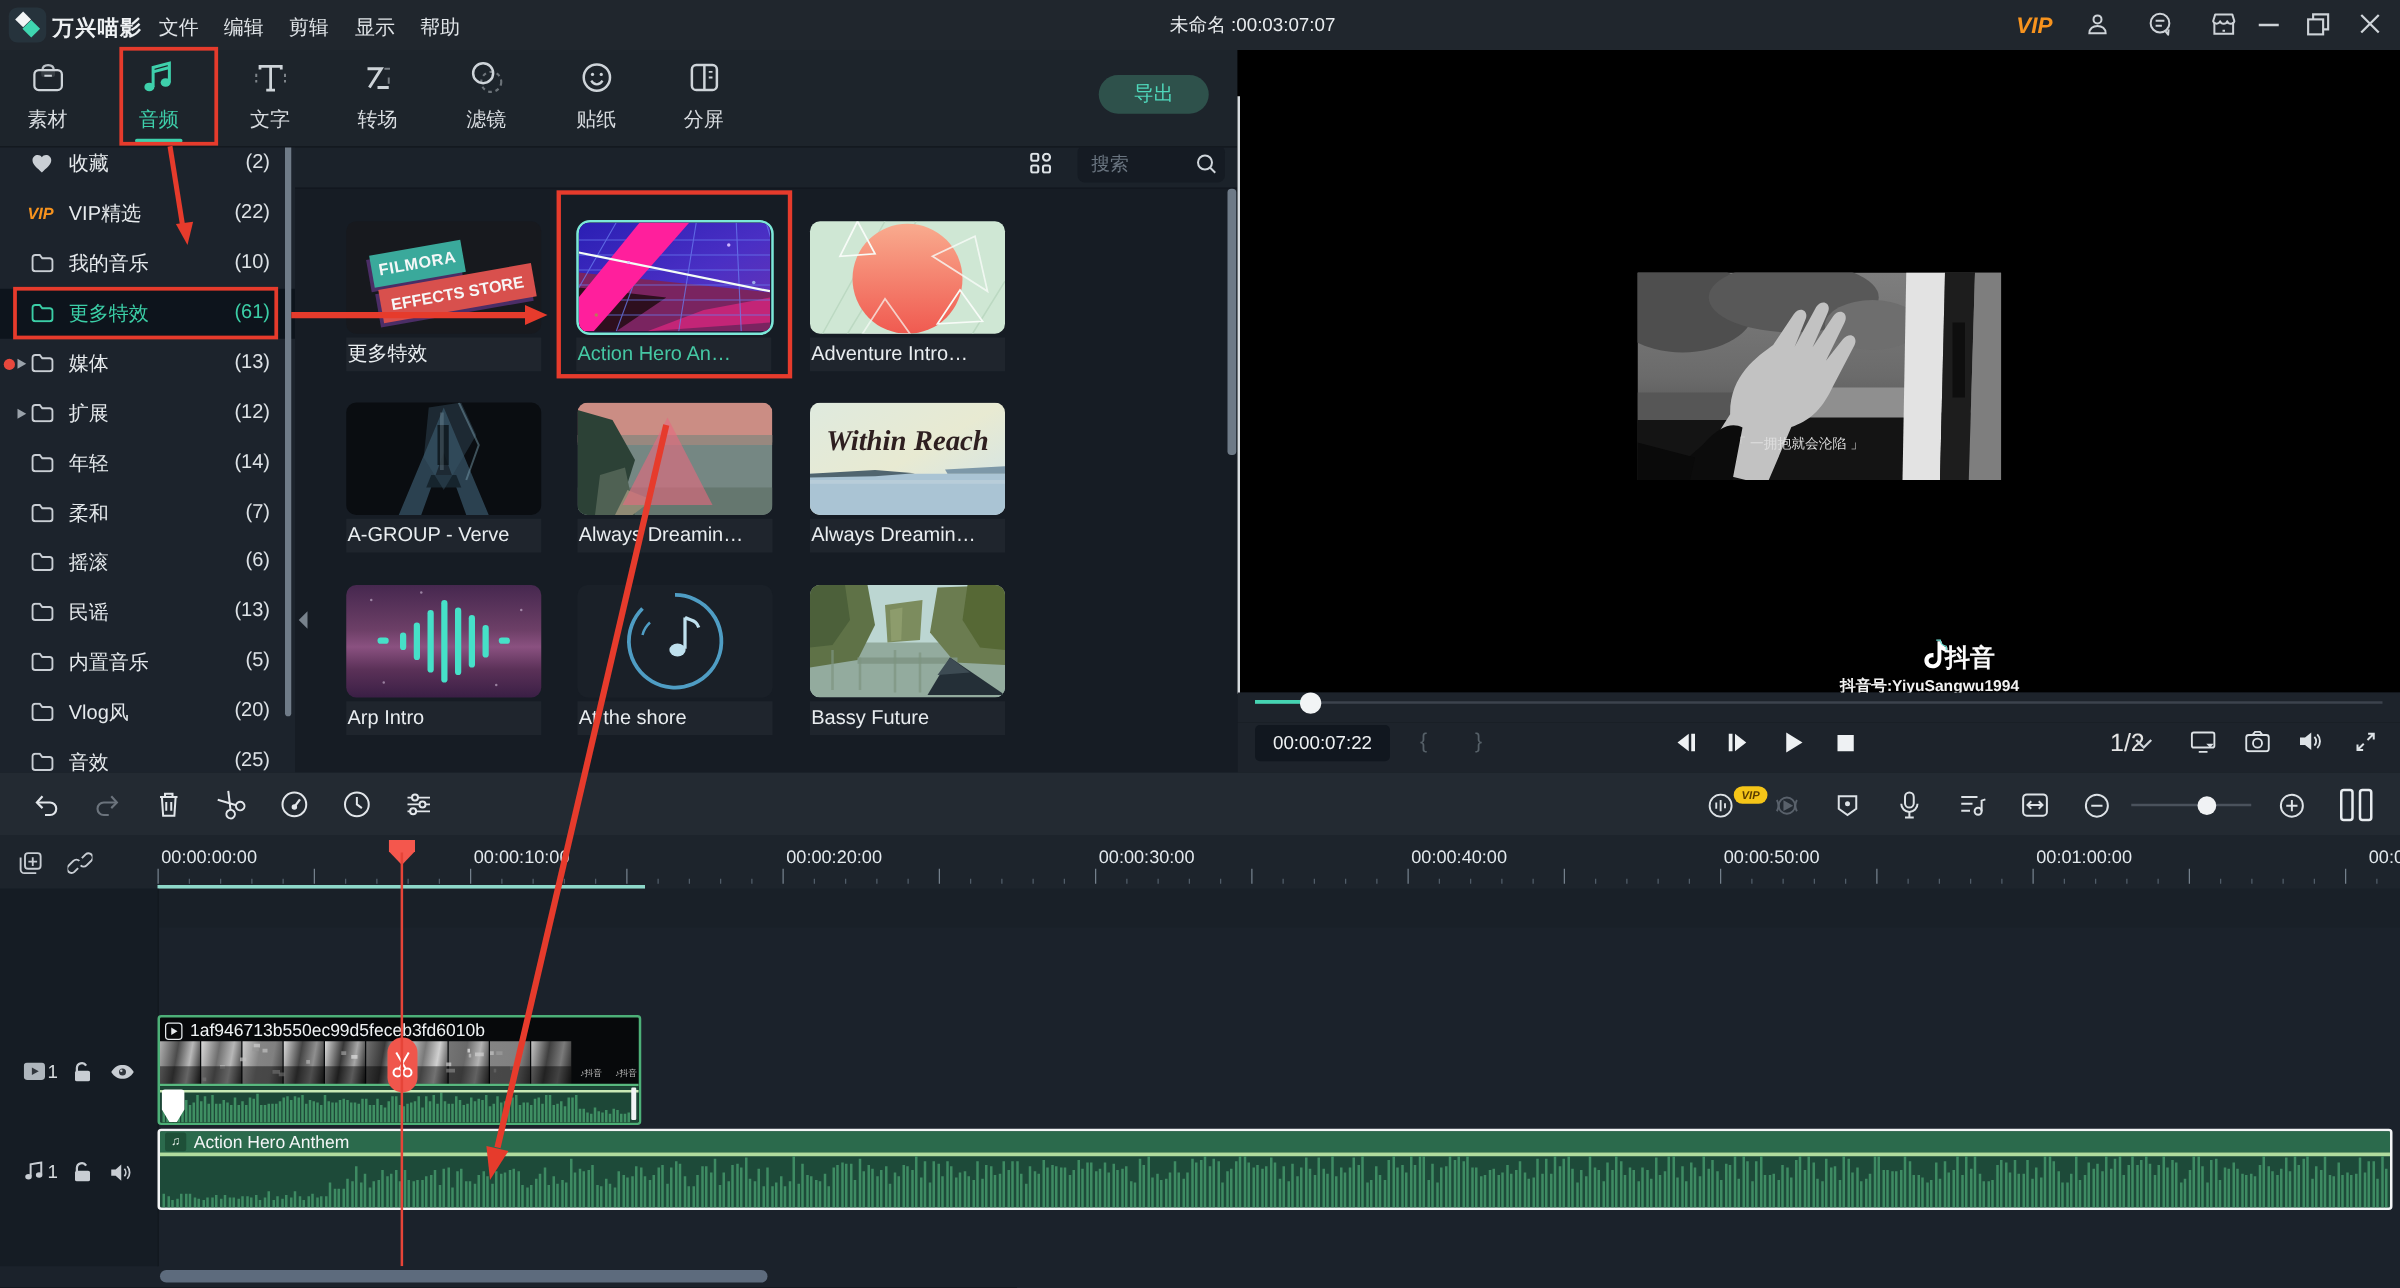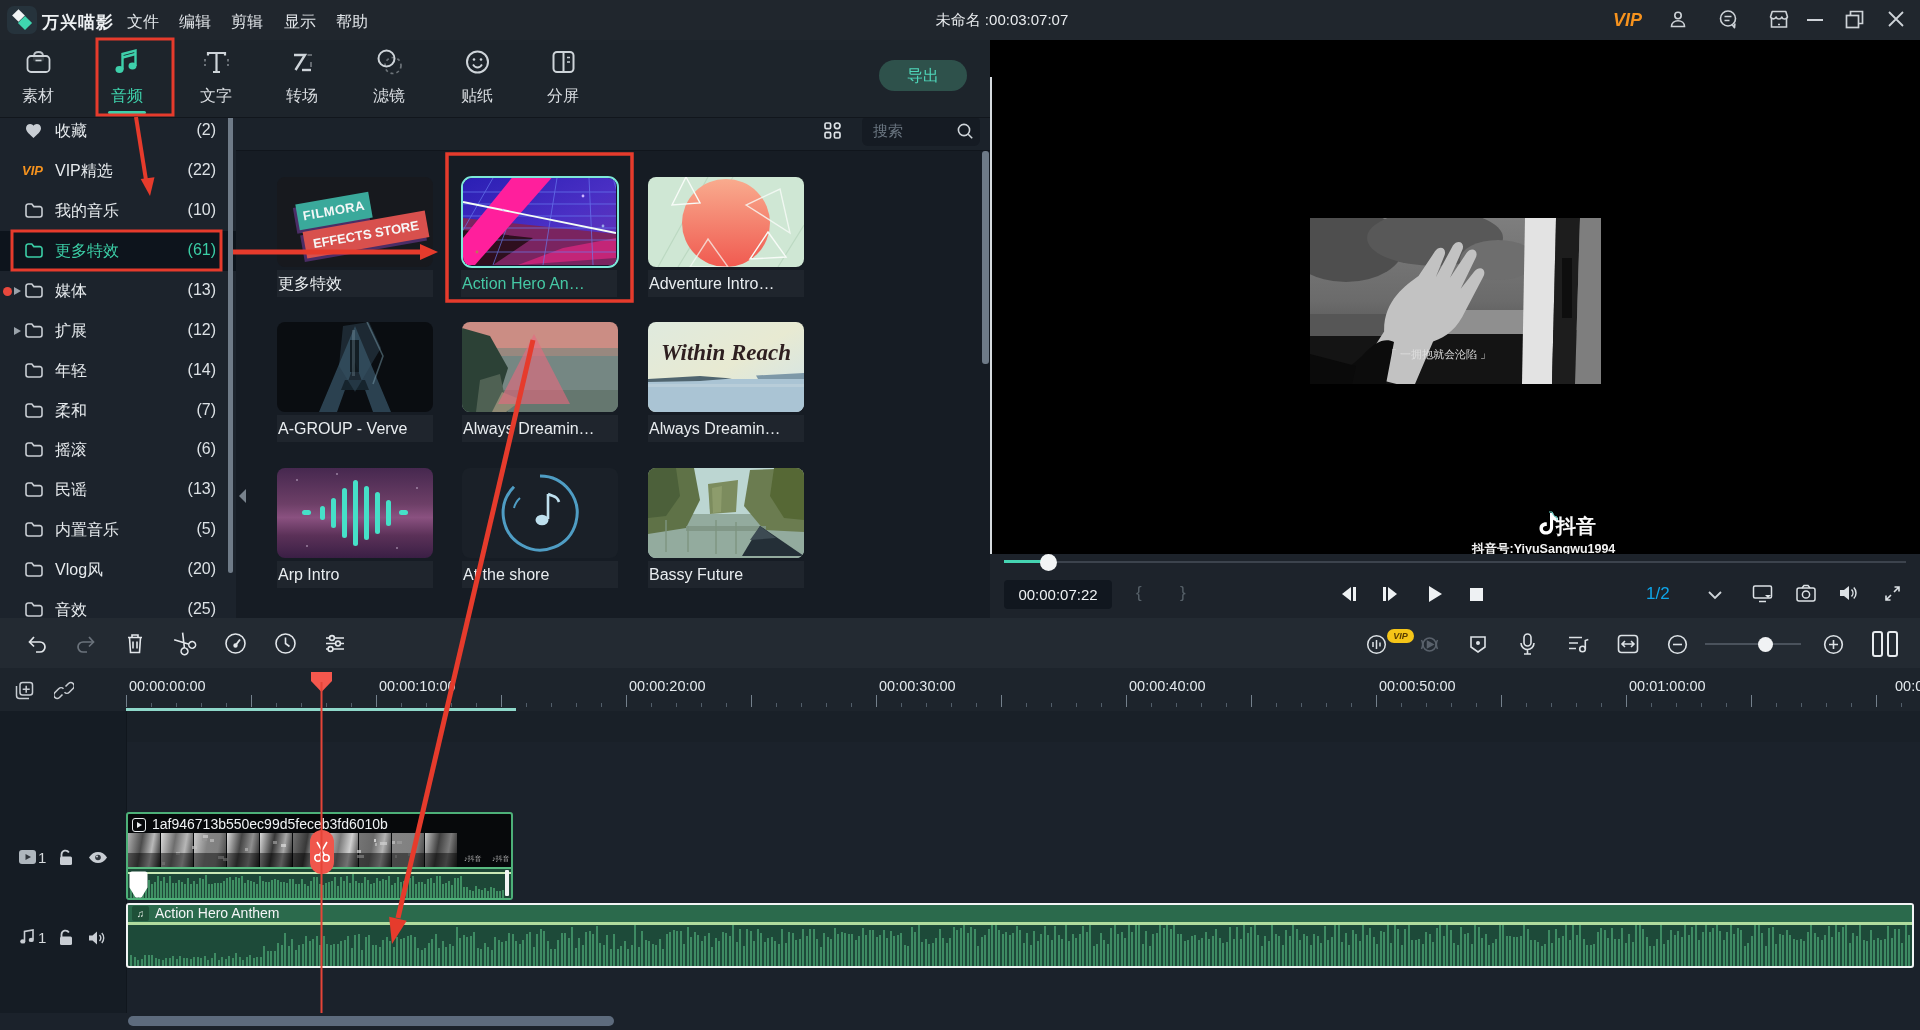--- a/index.html
+++ b/index.html
@@ -131,21 +131,21 @@
     <rect x="14" y="2" width="3" height="14" fill="#eef1f3"></rect>
   </svg>
 <svg class="abs" style="left:1381px;top:585px" width="19" height="18" viewBox="0 0 19 18">
     <polygon points="7,2 7,16 16,9" fill="#eef1f3"></polygon>
     <rect x="2" y="2" width="3" height="14" fill="#eef1f3"></rect>
   </svg>
 <svg class="abs" style="left:1427px;top:585px" width="16" height="18" viewBox="0 0 16 18">
     <polygon points="2,1 15,9 2,17" fill="#eef1f3"></polygon>
   </svg>
 <div class="abs" style="left:1470px;top:588px;width:13px;height:13px;background:#eef1f3"></div>
-<div class="abs" style="left:1646px;top:584px;font-size:17px;color:#0ea5e9">1/2</div>
+<div class="abs" style="left:1688px;top:584px;font-size:20px;color:#e5e5e5">1/2</div>
 <svg class="abs" style="left:1707px;top:590px" width="16" height="10" viewBox="0 0 16 10" fill="none" stroke="#cfd5da" stroke-width="1.8">
     <path d="M2 2l6 6 6-6"></path>
   </svg>
 <svg class="abs" style="left:1752px;top:584px" width="21" height="19" viewBox="0 0 21 19" fill="none" stroke="#dde2e6" stroke-width="1.5">
     <rect x="1.5" y="2" width="18" height="12" rx="1.5"></rect>
     <path d="M7 17.5h7"></path>
     <path d="M13 11l3 3 3-3" fill="#dde2e6" stroke="none"></path>
   </svg>
 <svg class="abs" style="left:1796px;top:584px" width="20" height="18" viewBox="0 0 20 18" fill="none" stroke="#dde2e6" stroke-width="1.5">
     <rect x="1" y="4" width="18" height="13" rx="2"></rect>

